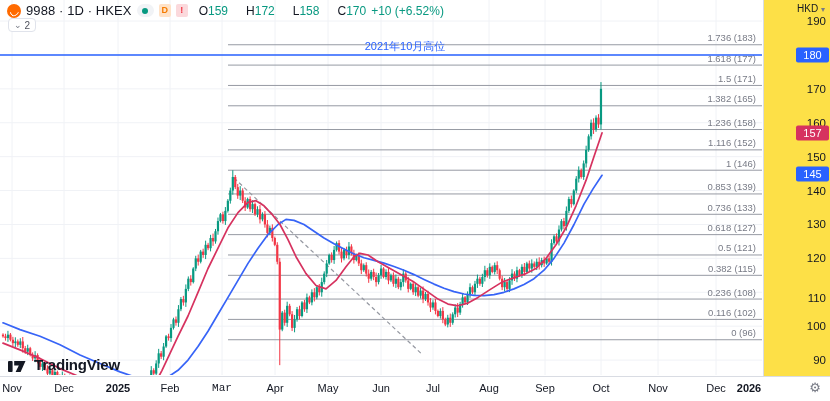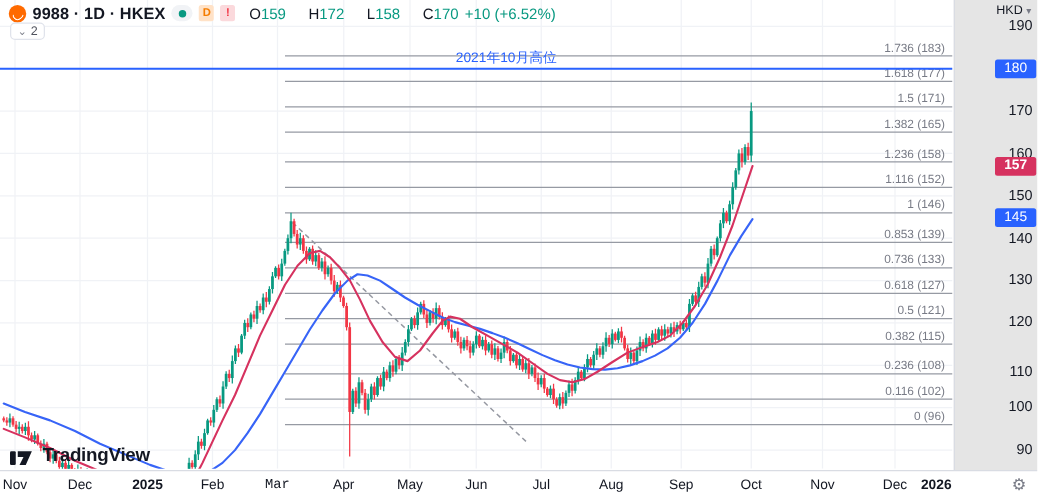--- a/index.html
+++ b/index.html
@@ -9,21 +9,21 @@
 
   
   #plot-svg { position:absolute; left:0; top:0; }
 
   
   #header { position:absolute; left:7px; top:3px; display:flex; align-items:center; gap:5px; z-index:20; }
   .sym-logo { width:14px; height:14px; border-radius:50%; background:#ff6a00; position:relative; flex:0 0 auto; }
   .sym-logo::after { content:""; position:absolute; left:3px; top:4px; width:7px; height:6px;
                      border:1.6px solid #fff; border-color:transparent transparent #fff #fff;
                      border-radius:50%; transform:rotate(-40deg); }
-  .sym-title { font-size:13px; font-weight:700; color:#131722; letter-spacing:.1px; }
+  .sym-title { font-size:13px; font-weight:400; color:#131722; letter-spacing:.1px; }
   .status-pill { display:flex; align-items:center; justify-content:center; width:17px; height:13px;
                  background:#f1f3f6; border-radius:7px; }
   .status-dot { width:6px; height:6px; border-radius:50%; background:#089981; }
   .mini-badge { font-size:9px; font-weight:700; width:12px; height:13px; line-height:13px;
                 text-align:center; border-radius:2px; }
   .badge-d { background:#ffe2c7; color:#f57c00; }
   .badge-alert { background:#fbd9dc; color:#f23645; }
   #ohlc { display:flex; align-items:center; gap:18px; margin-left:6px; font-size:12px; }
   .ohlc-pair { color:#131722; }
   .ohlc-pair b { font-weight:400; color:#089981; }
@@ -32,21 +32,21 @@
                 border:1px solid #e0e3eb; border-radius:4px; background:#fff; padding:0 5px; height:14px;
                 font-size:10px; color:#50535e; cursor:pointer; }
   #ind-toggle .chev { font-size:9px; line-height:10px; color:#787b86; }
 
   
   #tv-logo { position:absolute; left:8px; top:356px; display:flex; align-items:center; gap:5px; z-index:15; }
   #tv-logo .brand { font-size:15px; font-weight:700; color:#131722; letter-spacing:-.2px; }
 
   
   #price-axis { position:absolute; left:763px; top:0; width:67px; height:376px;
-                border-left:1px solid #d9dce3; background:#e5e5e5; z-index:10; }
+                border-left:1px solid #d9dce3; background:#fde047; z-index:10; }
   #currency { position:absolute; right:5px; top:3px; font-size:10px; color:#131722; cursor:pointer; }
   #currency .caret { font-size:8px; color:#787b86; }
   .p-tick { position:absolute; right:4px; transform:translateY(-50%); font-size:11.5px; color:#131722; }
   .p-badge { position:absolute; right:1px; width:33px; height:15px; border-radius:2px;
              color:#fff; font-size:11px; line-height:15px; text-align:center; transform:translateY(-50%); }
 
   
   #time-axis { position:absolute; left:0; top:376px; width:830px; height:25px;
                border-top:1px solid #d9dce3; background:#fff; }
   .t-tick { position:absolute; top:5px; transform:translateX(-50%); font-size:11px; color:#131722; white-space:nowrap; }
@@ -656,21 +656,21 @@
       <span class="p-tick" style="top: 88.8336px;">170</span>
       <span class="p-tick" style="top: 122.74px;">160</span>
       <span class="p-tick" style="top: 156.646px;">150</span>
       <span class="p-tick" style="top: 190.552px;">140</span>
       <span class="p-tick" style="top: 224.458px;">130</span>
       <span class="p-tick" style="top: 258.363px;">120</span>
       <span class="p-tick" style="top: 276px; margin-top: 22px;">110</span>
       <span class="p-tick" style="top: 326.175px;">100</span>
       <span class="p-tick" style="top: 360.081px;">90</span>
       <span class="p-badge" style="top: 54.9277px; background: rgb(41, 98, 255);">180</span>
-      <span class="p-badge" style="top: 132.911px; background: rgb(214, 50, 95); font-weight: bold;">157</span>
+      <span class="p-badge" style="top: 132.911px; background: rgb(214, 50, 95);">157</span>
       <span class="p-badge" style="top: 173.599px; background: rgb(41, 98, 255);">145</span>
     </div>
 
   <div id="time-axis">
     <span id="gear">⚙</span>
   <span class="t-tick" style="left: 12px;">Nov</span>
       <span class="t-tick" style="left: 64px;">Dec</span>
       <span class="t-tick bold" style="left: 118px;">2025</span>
       <span class="t-tick" style="left: 170px;">Feb</span>
       <span class="t-tick" style="left: 222px; font-family: Liberation Mono, monospace;">Mar</span>

